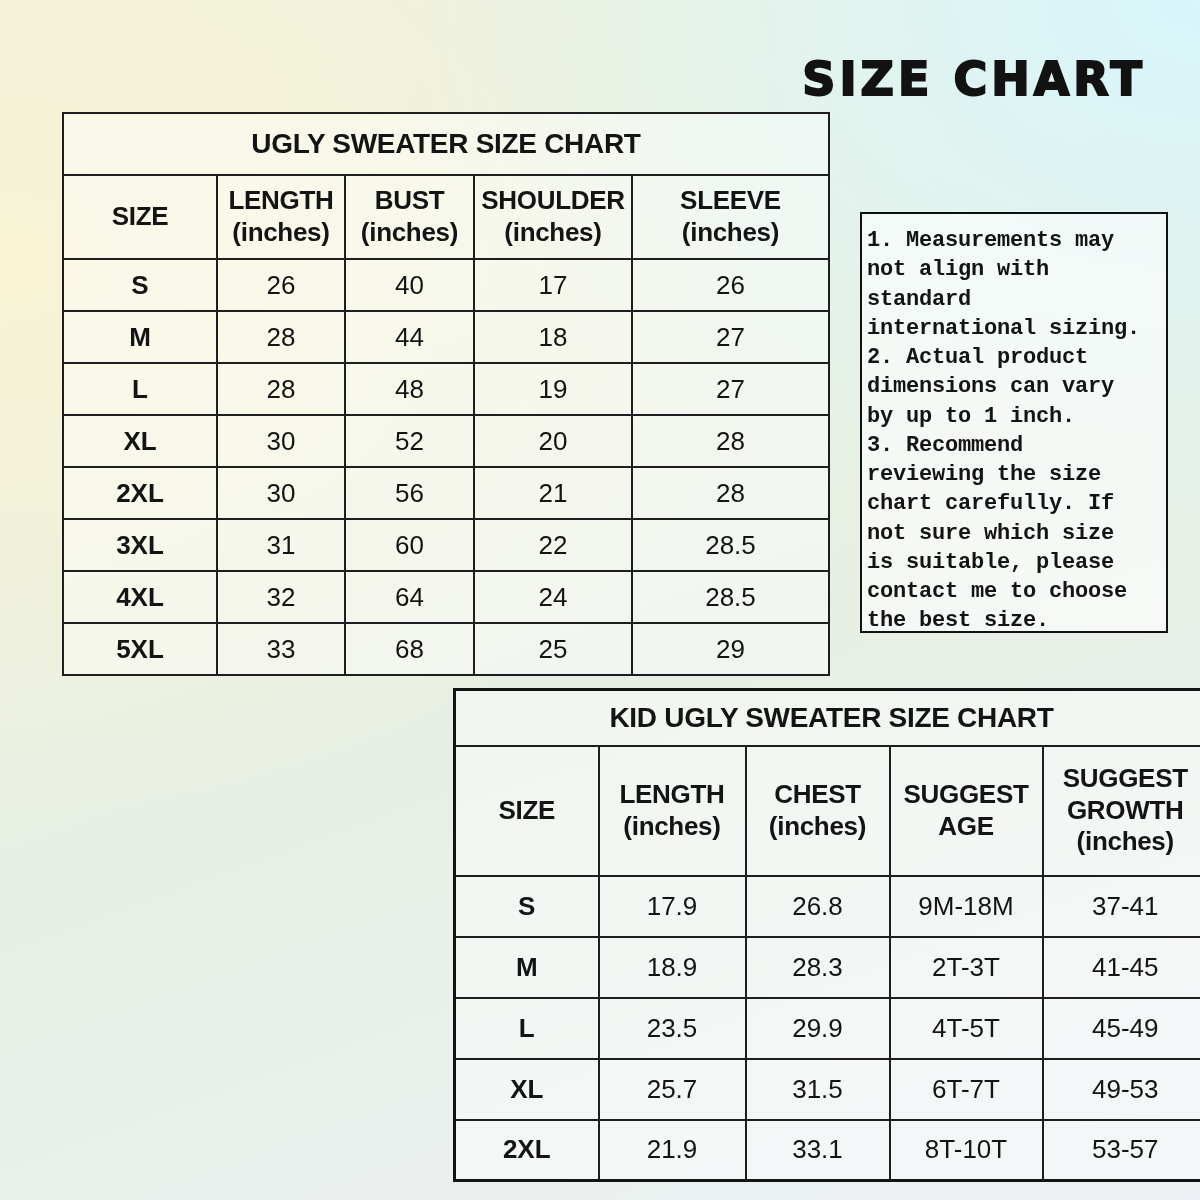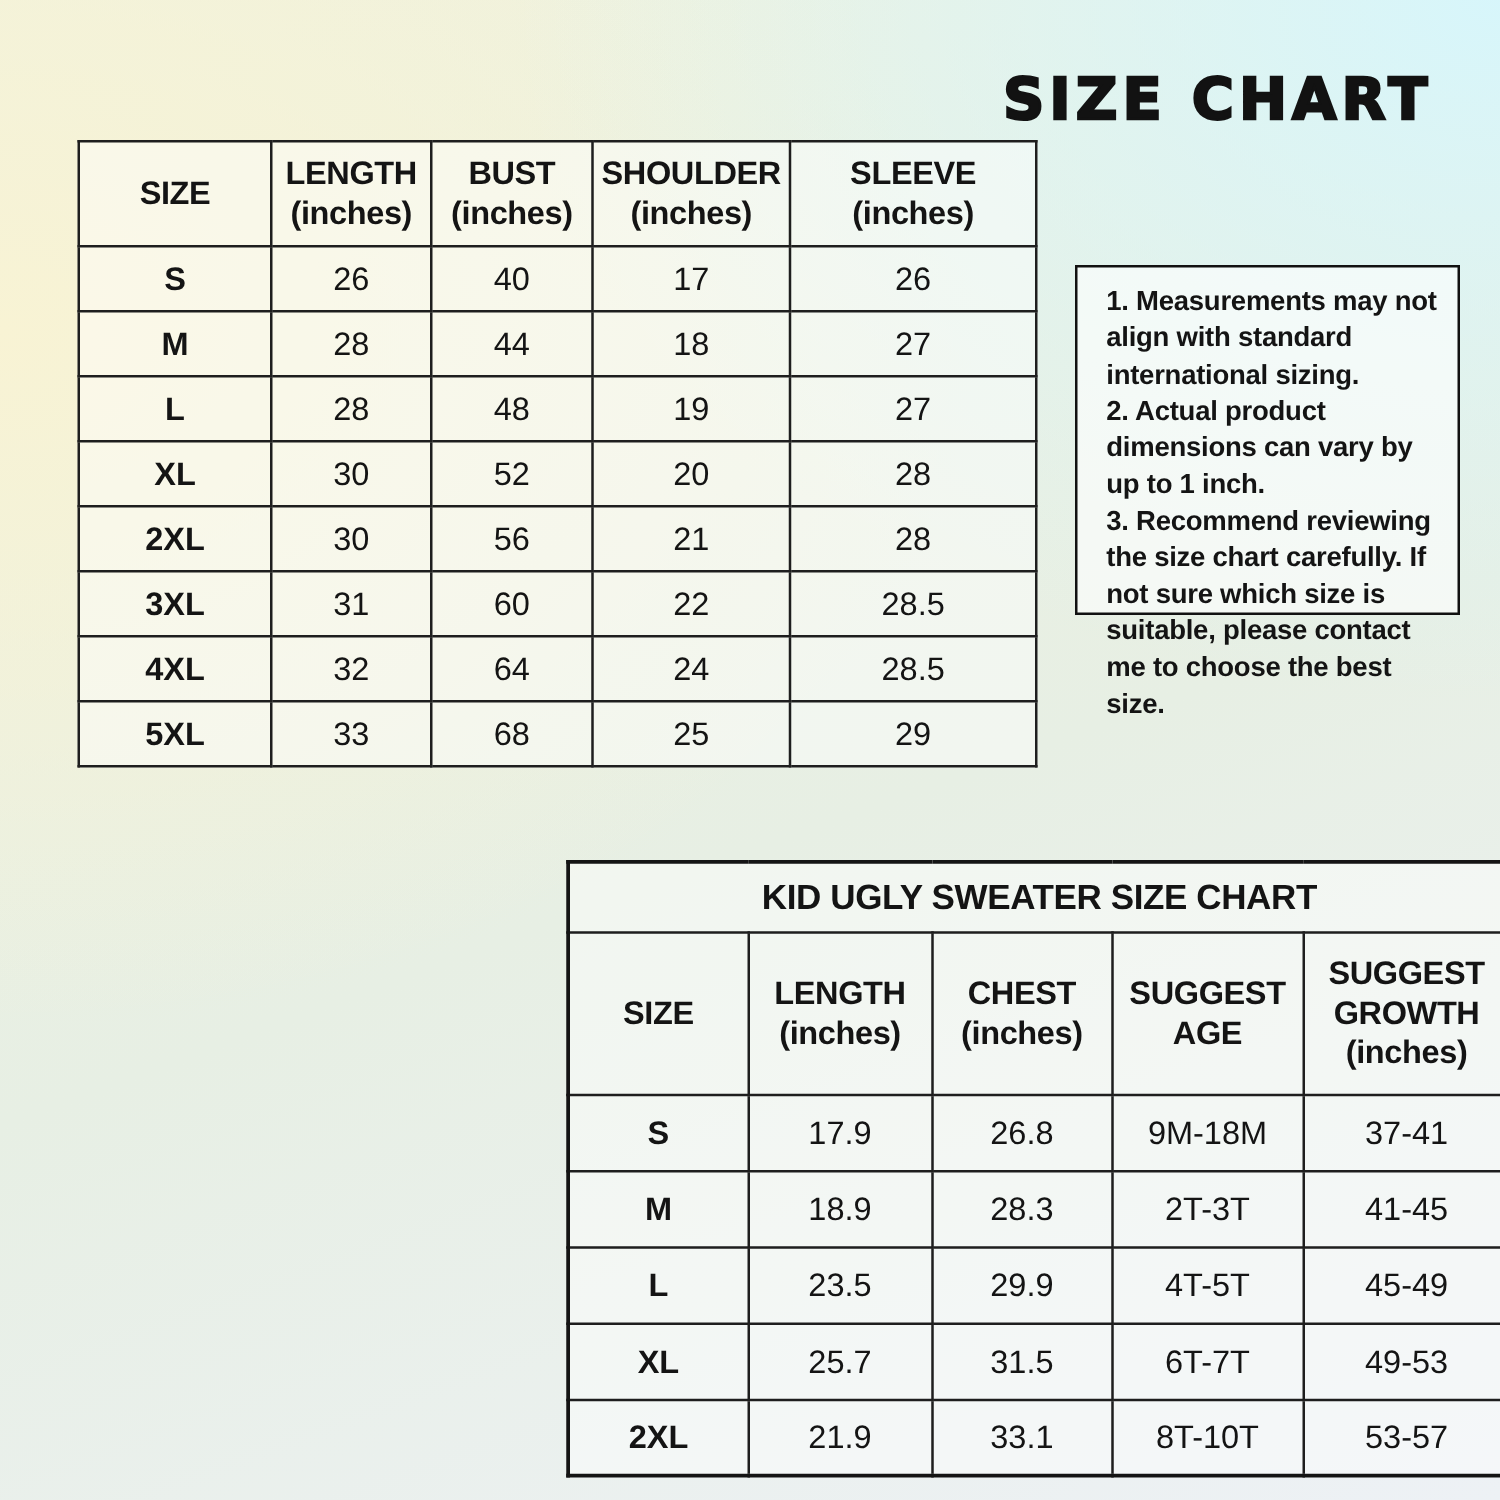--- a/index.html
+++ b/index.html
@@ -63,25 +63,26 @@
   #adult-table tbody tr      { height: 52px; }
 
   #kid-table { left: 437px; top: 688px; width: 754px; border: 3px solid #141414; margin-left: 16px; }
   #kid-table tr.title-row  { height: 56px; }
   #kid-table tr.header-row { height: 130px; }
   #kid-table tbody tr      { height: 61px; }
 
   .notes-box {
     position: absolute;
     left: 860px; top: 212px;
-    width: 308px; height: 280px;
+    width: 308px; height: 421px;
     box-sizing: border-box;
     border: 2px solid #111;
     background: rgba(255,255,255,0.6);
-    padding: 12px 14px 10px 23px;
+    padding: 12px 14px 10px 5px;
+    font-family: Liberation Mono, monospace;
   }
   .notes-box p {
     margin: 0;
     font-size: 22px;
     font-weight: 700;
     line-height: 1.33;
     color: #141414;
     letter-spacing: -0.2px;
   }
 </style>
@@ -94,20 +95,23 @@
 
   <table class="size-table" id="adult-table">
     <colgroup>
       <col style="width:154px">
         <col style="width:128px">
         <col style="width:129px">
       <col style="width:158px">
         <col style="width:197px">
     </colgroup>
   <thead>
+        <tr class="title-row">
+          <th colspan="5" class="tbl-title">UGLY SWEATER SIZE CHART</th>
+        </tr>
         <tr class="header-row">
           <th>SIZE</th>
           <th>LENGTH<br>(inches)</th>
           <th>BUST<br>(inches)</th>
           <th>SHOULDER<br>(inches)</th>
           <th>SLEEVE<br>(inches)</th>
         </tr>
       </thead>
       <tbody>
         <tr>

